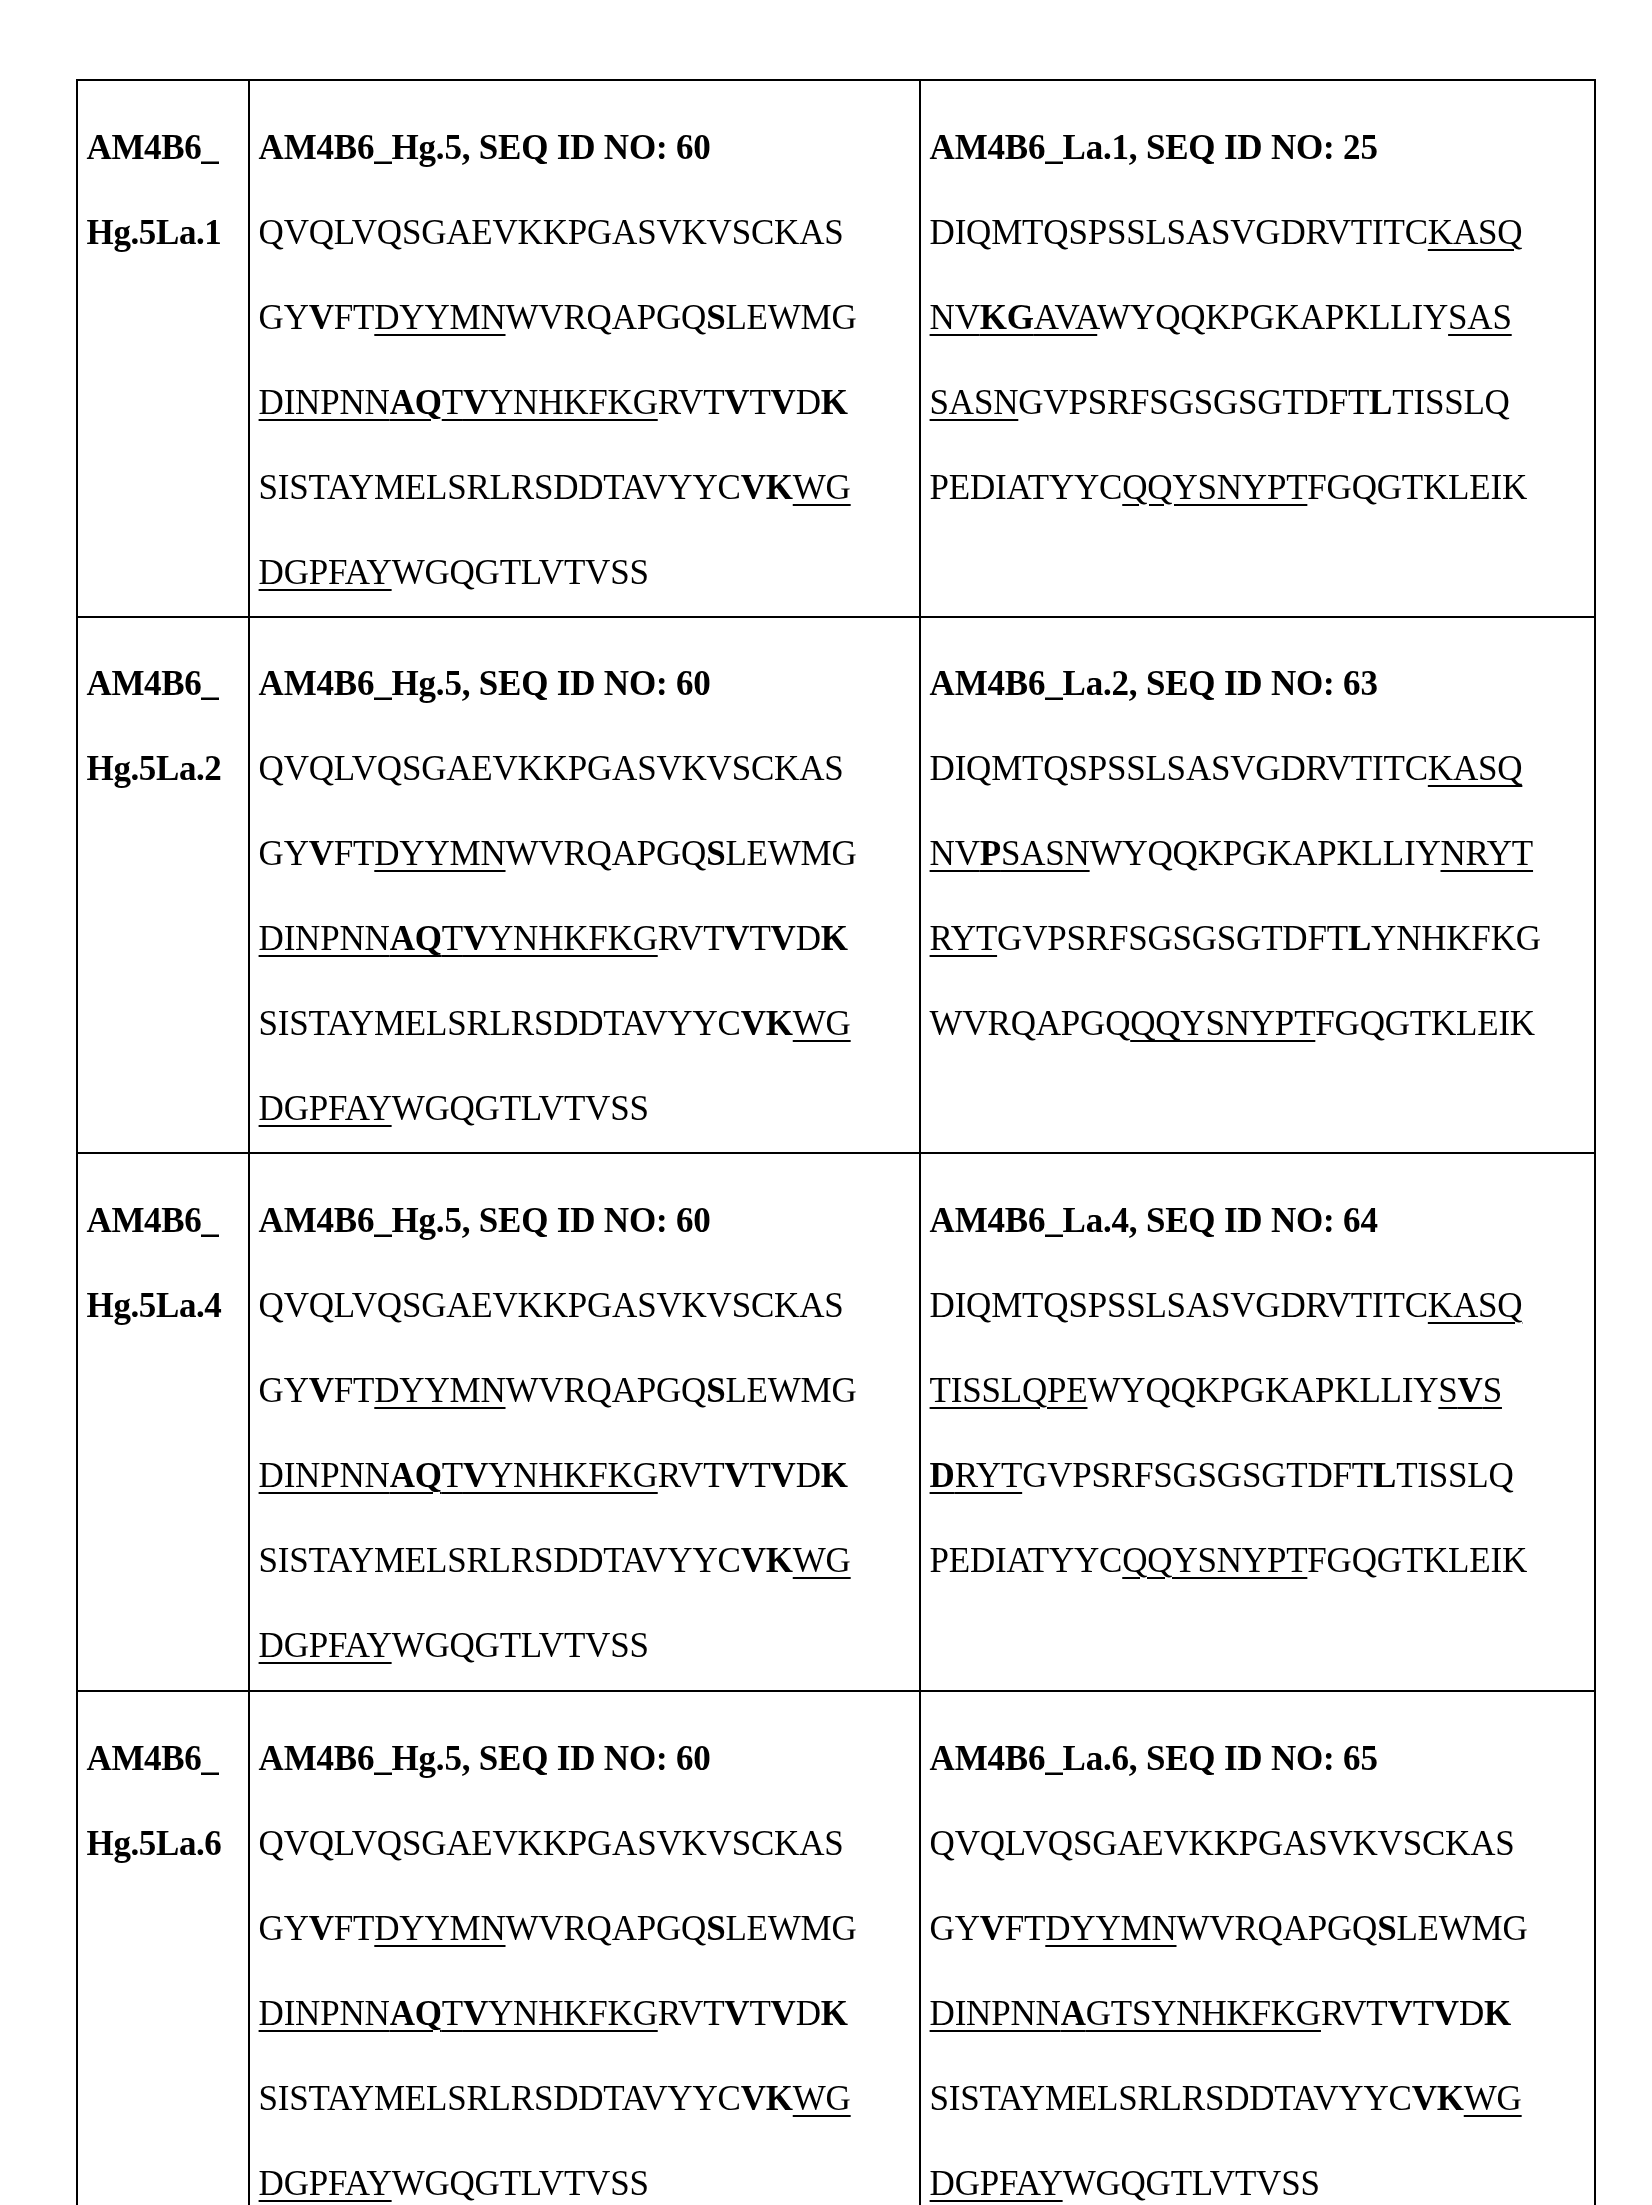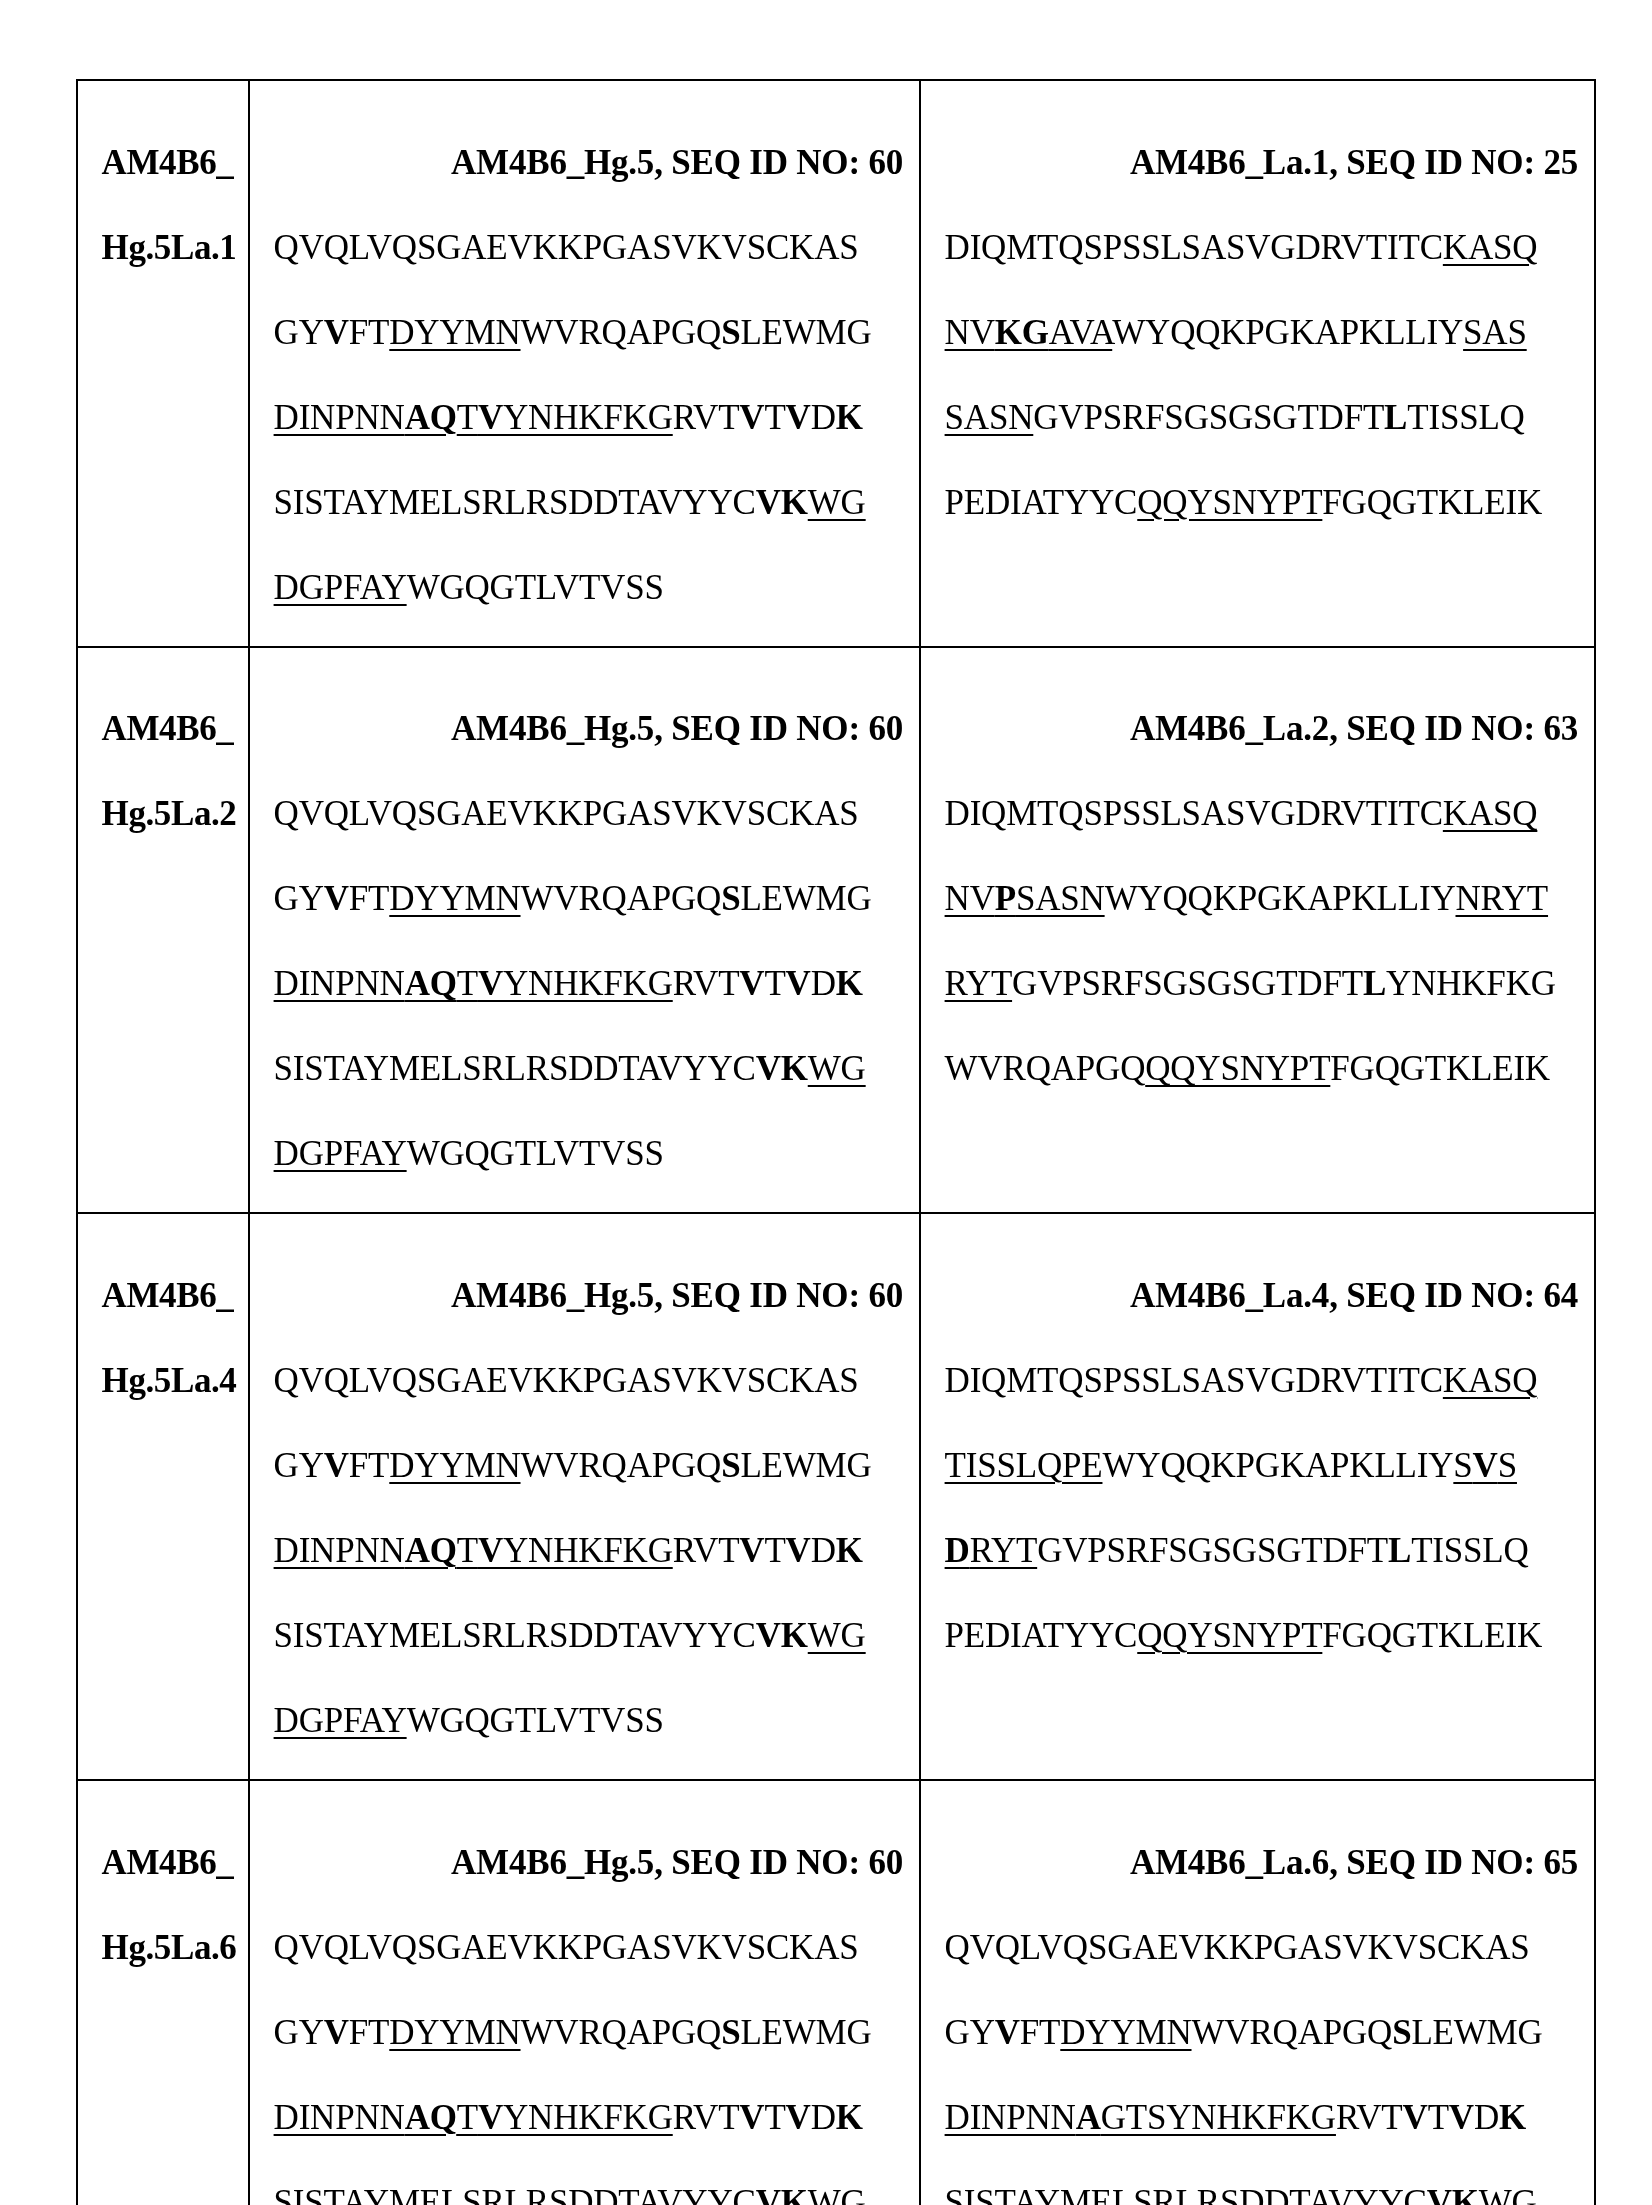--- a/index.html
+++ b/index.html
@@ -1,27 +1,27 @@
 <!DOCTYPE html>
 <html style="font-size:12px"><head>
 <meta charset="utf-8">
 <style>
   html, body { margin: 0; padding: 0; background: #ffffff; }
   body { width: 1652px; height: 2205px; position: relative; overflow: hidden;
          font-family: "Liberation Serif", "DejaVu Serif", serif; color: #000; }
   #seq-table { position: absolute; left: 76px; top: 79px; width: 1518px;
                border-collapse: collapse; table-layout: fixed; }
-  #seq-table td { border: 2.3px solid #000; vertical-align: top; padding: 16px; }
+  #seq-table td { border: 2.3px solid #000; vertical-align: top; padding: 1px; }
   col.c-label { width: 172px; }
   col.c-heavy { width: 671px; }
   col.c-light { width: 675px; }
   .cell-inner { padding: 22.7px 0 0 7.6px; }
   .line { font-size: 35px; line-height: 85px; height: 85px; white-space: nowrap;
           letter-spacing: -0.2px; }
-  .hdr { font-weight: bold; text-align: right; }
+  .hdr { font-weight: bold; }
   .label-line { font-size: 35px; line-height: 85px; height: 85px; font-weight: bold;
                 white-space: nowrap; letter-spacing: -0.4px; }
   .seg-u { text-decoration: underline; text-decoration-thickness: 2.3px; text-underline-offset: 4.5px; margin-top: 8px; }
   .seg-b { font-weight: bold; }
 </style>
 </head>
 <body>
 
 <table id="seq-table">
   <colgroup>

